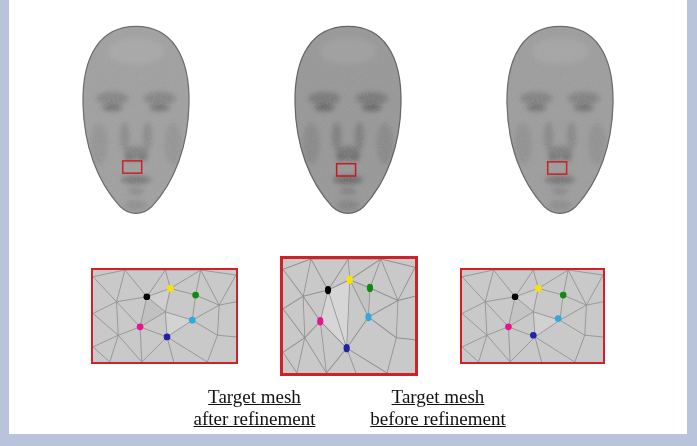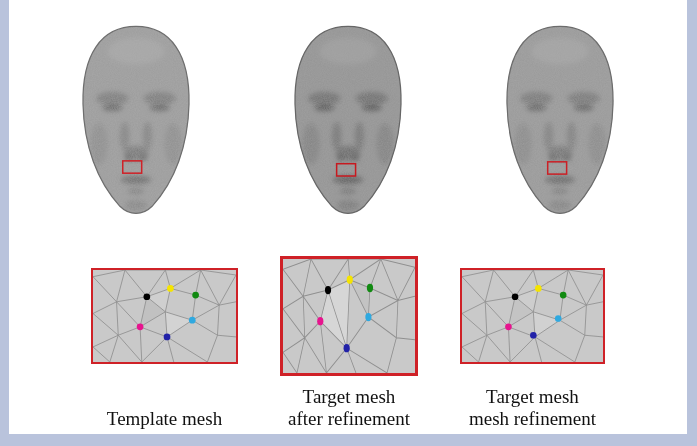--- a/index.html
+++ b/index.html
@@ -30,21 +30,21 @@
   .mesh-panel{background:#c9c9c9;border:2px solid #cf2127;}
   .mesh-panel.p1{width:143px;height:92px;}
   .mesh-panel.p2{width:132px;height:114px;border-width:3px;}
   .mesh-panel.p3{width:141px;height:92px;}
   svg.mesh{width:100%;height:100%;display:block;}
   .caps-row{
     display:flex;justify-content:center;align-items:flex-end;
     gap:42px;margin-top:10px;
     font-size:19px;line-height:1.18;text-align:center;
   }
-  .cap{white-space:nowrap;}
+  .cap{white-space:nowrap;text-decoration:underline;}
   .cap.c1{width:147px;}
   .cap.c2{width:138px;}
   .cap.c3{width:145px;}
   .cap-line{display:block;}
 </style>
 </head>
 <body>
 
 <div class="page">
 
@@ -195,26 +195,23 @@
           <circle cx="122" cy="30" r="4" fill="#118a11"></circle>
           <circle cx="56" cy="68" r="4" fill="#e6148e"></circle>
           <circle cx="86" cy="78" r="4" fill="#2222a8"></circle>
           <circle cx="116" cy="58" r="4" fill="#2fa9e0"></circle>
         </g>
       </svg>
     </div>
   </div>
 
   <div class="caps-row">
-    <div class="cap c1">
-      <span class="cap-line">Template mesh</span>
-    </div>
     <div class="cap c2">
       <span class="cap-line">Target mesh</span>
       <span class="cap-line">after refinement</span>
     </div>
     <div class="cap c3">
       <span class="cap-line">Target mesh</span>
-      <span class="cap-line">mesh refinement</span>
+      <span class="cap-line">before refinement</span>
     </div>
   </div>
 
 </div>
 
 </body></html>

